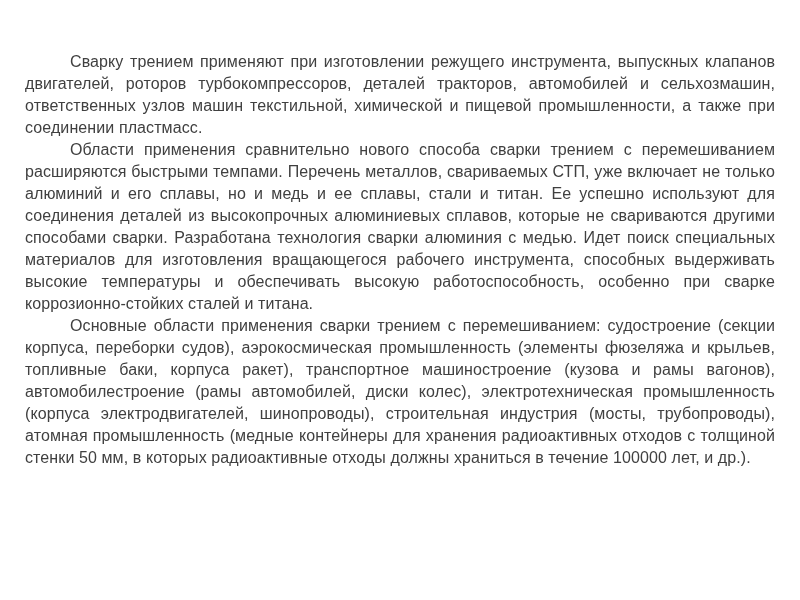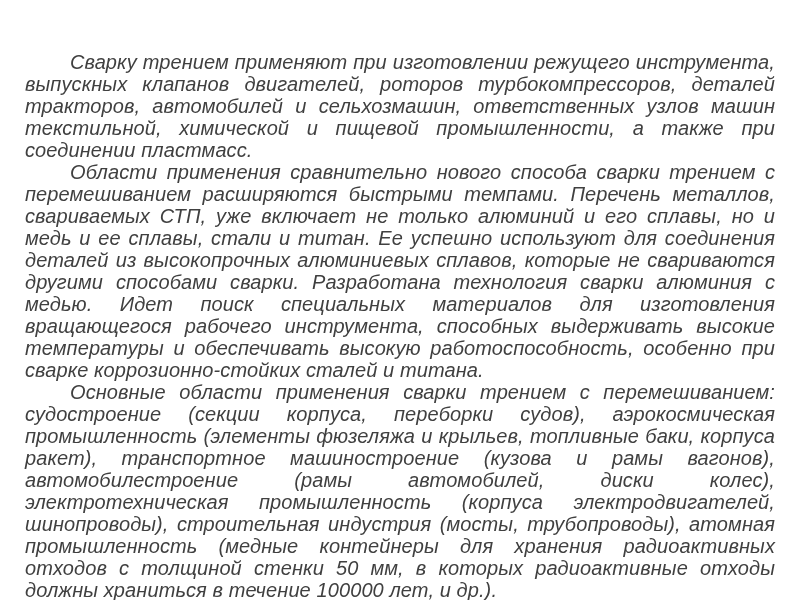--- a/index.html
+++ b/index.html
@@ -18,27 +18,26 @@
     width: 800px;
     height: 600px;
     background: var(--page-bg, #ffffff);
   }
   .text-block {
     position: absolute;
     left: 25px;
     top: 51px;
     width: 750px;
     color: var(--text-color, #404040);
-    font-size: 20px;
+    font-size: 16px;
     line-height: 22px;
     text-align: justify;
     text-justify: inter-word;
     letter-spacing: 0.1px;
     hyphens: none;
-    font-style: italic;
   }
   .text-block p {
     margin: 0;
     padding: 0;
     text-indent: 45px;
   }
 </style>
 </head>
 <body>
 

